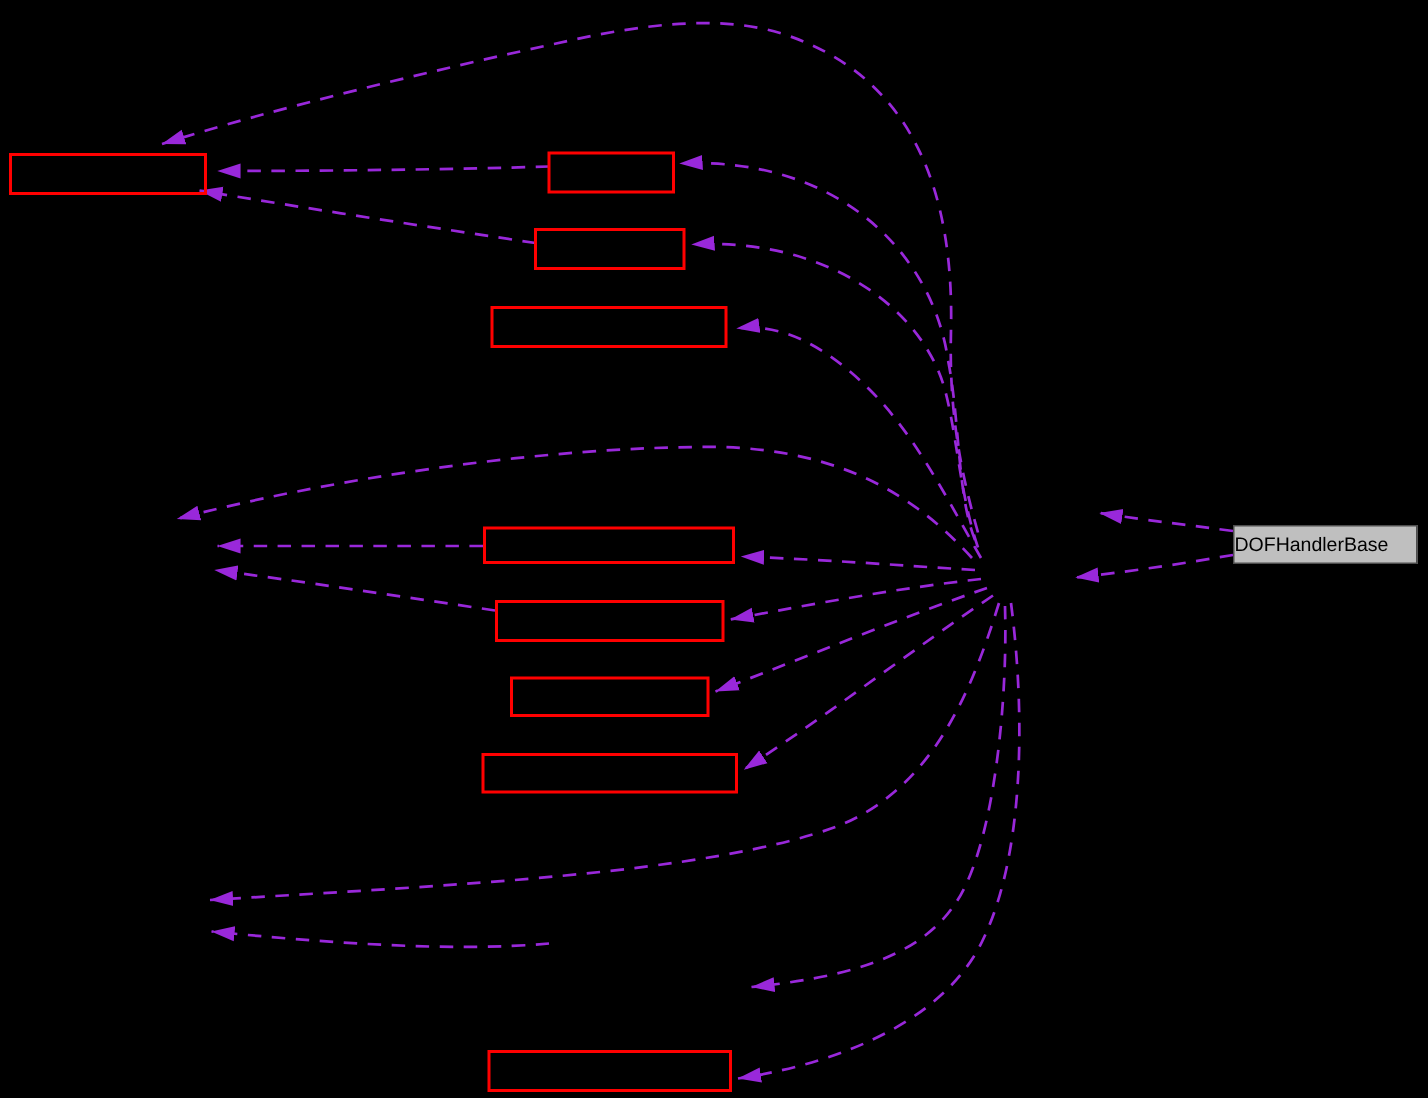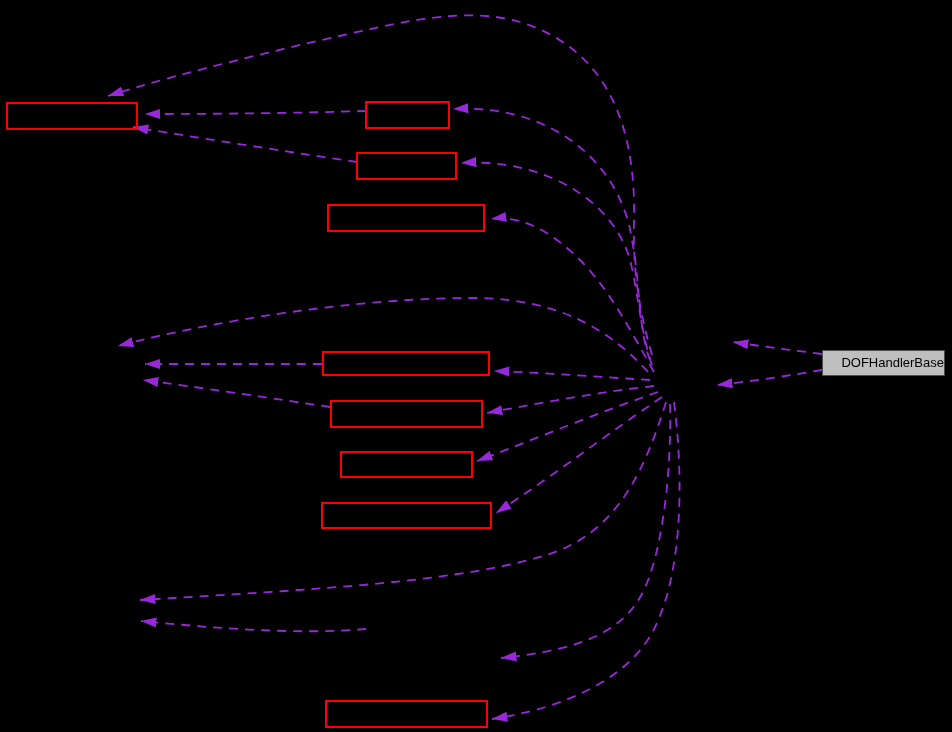--- a/index.html
+++ b/index.html
@@ -30,21 +30,21 @@
     cursor:pointer;
   }
   .hl-node{
     position:absolute;
     box-sizing:border-box;
     border:1px solid var(--hl-border);
     background:var(--hl-fill);
     color:var(--hl-text);
     font-size:13px;
     line-height:24px;
-    text-align:right;
+    text-align:left;
     cursor:pointer;
     white-space:nowrap;
   }
   path.edge{
     fill:none;
     stroke:var(--edge);
     stroke-width:1.8;
     stroke-dasharray:9 7;
   }
 </style>

